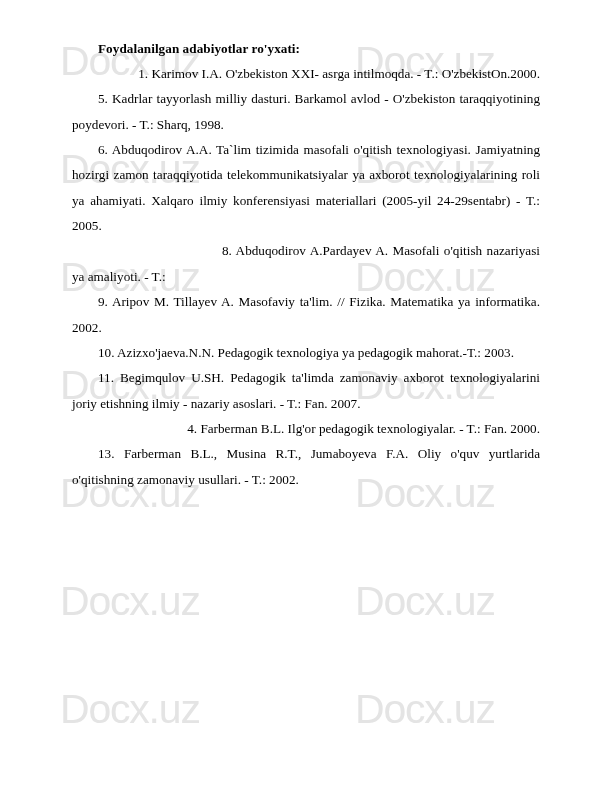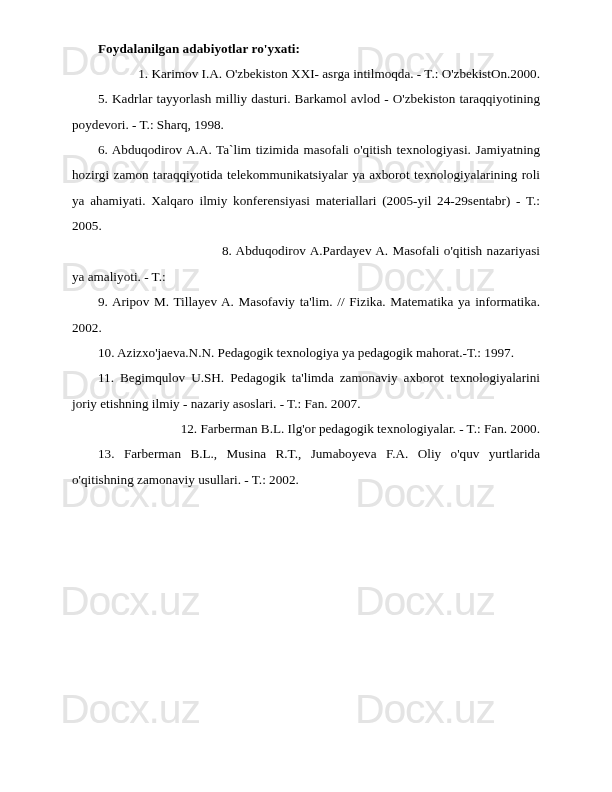--- a/index.html
+++ b/index.html
@@ -111,20 +111,20 @@
   <div class="page-inner">
 
     <div class="doc-heading">Foydalanilgan adabiyotlar ro'yxati:</div>
 
     <div class="ref-list">
       <p class="ref-item no-justify">1. Karimov I.A. O'zbekiston XXI- asrga intilmoqda. - T.: O'zbekistOn.2000.</p>
       <p class="ref-item">5. Kadrlar tayyorlash milliy dasturi. Barkamol avlod - O'zbekiston taraqqiyotining poydevori. - T.: Sharq, 1998.</p>
       <p class="ref-item">6. Abduqodirov A.A. Ta`lim tizimida masofali o'qitish texnologiyasi. Jamiyatning hozirgi zamon taraqqiyotida telekommunikatsiyalar ya axborot texnologiyalarining roli ya ahamiyati. Xalqaro ilmiy konferensiyasi materiallari (2005-yil 24-29sentabr) - T.: 2005.</p>
       <p class="ref-item deep-indent">8. Abduqodirov A.Pardayev A. Masofali o'qitish nazariyasi ya amaliyoti. - T.:</p>
       <p class="ref-item">9. Aripov M. Tillayev A. Masofaviy ta'lim. // Fizika. Matematika ya informatika. 2002.</p>
-      <p class="ref-item">10. Azizxo'jaeva.N.N. Pedagogik texnologiya ya pedagogik mahorat.-T.: 1997.</p>
+      <p class="ref-item">10. Azizxo'jaeva.N.N. Pedagogik texnologiya ya pedagogik mahorat.-T.: 2003.</p>
       <p class="ref-item">11. Begimqulov U.SH. Pedagogik ta'limda zamonaviy axborot texnologiyalarini joriy etishning ilmiy - nazariy asoslari. - T.: Fan. 2007.</p>
-      <p class="ref-item no-justify">12. Farberman B.L. Ilg'or pedagogik texnologiyalar. - T.: Fan. 2000.</p>
+      <p class="ref-item no-justify">4. Farberman B.L. Ilg'or pedagogik texnologiyalar. - T.: Fan. 2000.</p>
       <p class="ref-item">13. Farberman B.L., Musina R.T., Jumaboyeva F.A. Oliy o'quv yurtlarida o'qitishning zamonaviy usullari. - T.: 2002.</p>
     </div>
 
   </div>
 </div>
 
 </body></html>

